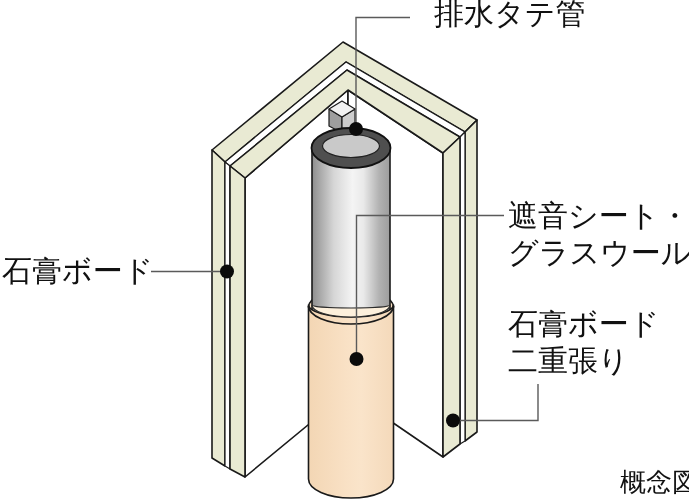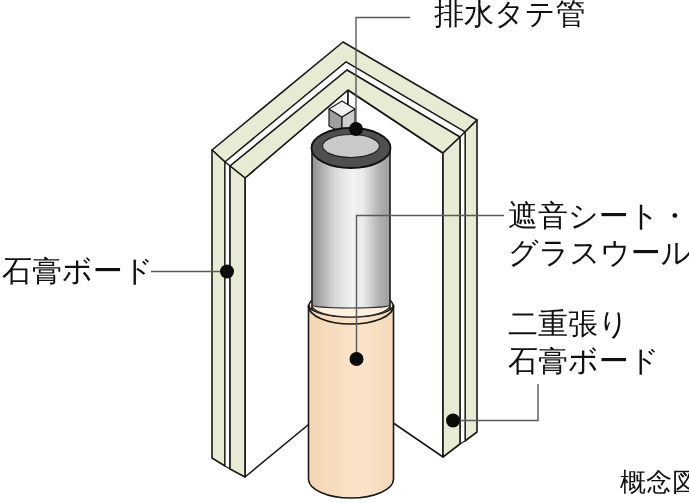--- a/index.html
+++ b/index.html
@@ -95,21 +95,21 @@
   <div class="lbl lbl-large" id="lbl-sheet">
     <span>石膏ボード</span>
   </div>
 
   <div class="lbl lbl-large" id="lbl-glasswool">
     <div>遮音シート・</div>
     <div>グラスウール</div>
   </div>
 
   <div class="lbl lbl-large" id="lbl-gypsum">
+    <div>石膏ボード</div>
     <div>二重張り</div>
-    <div>石膏ボード</div>
   </div>
 
   <div class="lbl lbl-caption" id="lbl-caption">
     <span>概念図</span>
   </div>
 
 </div>
 
 </body></html>

